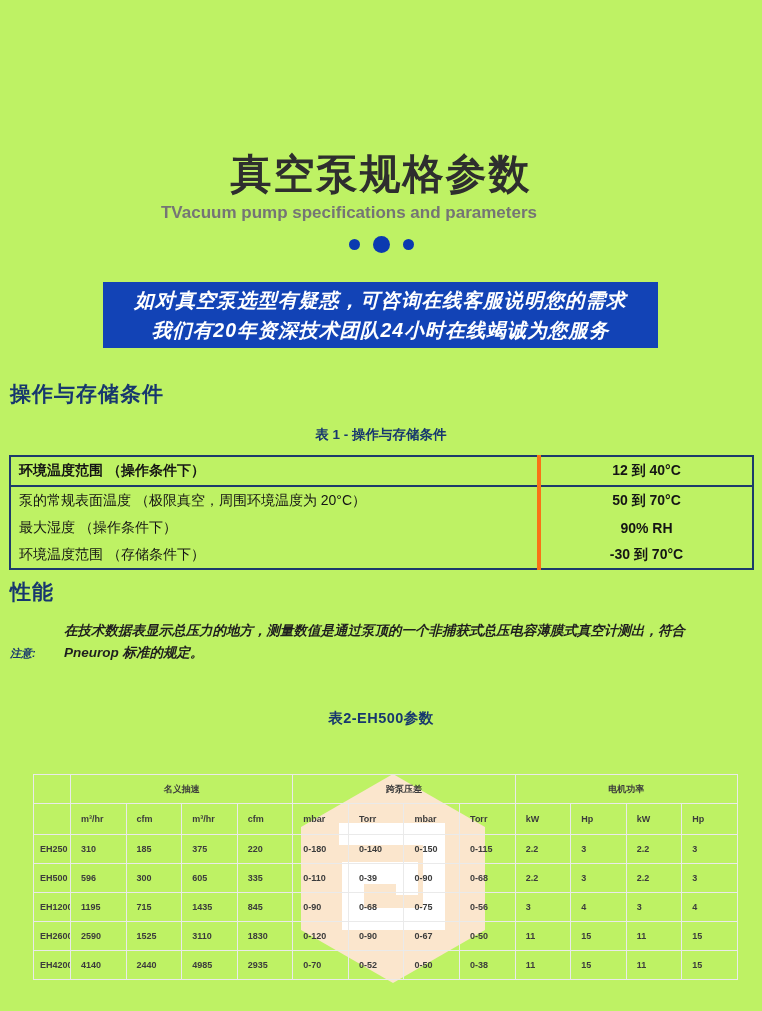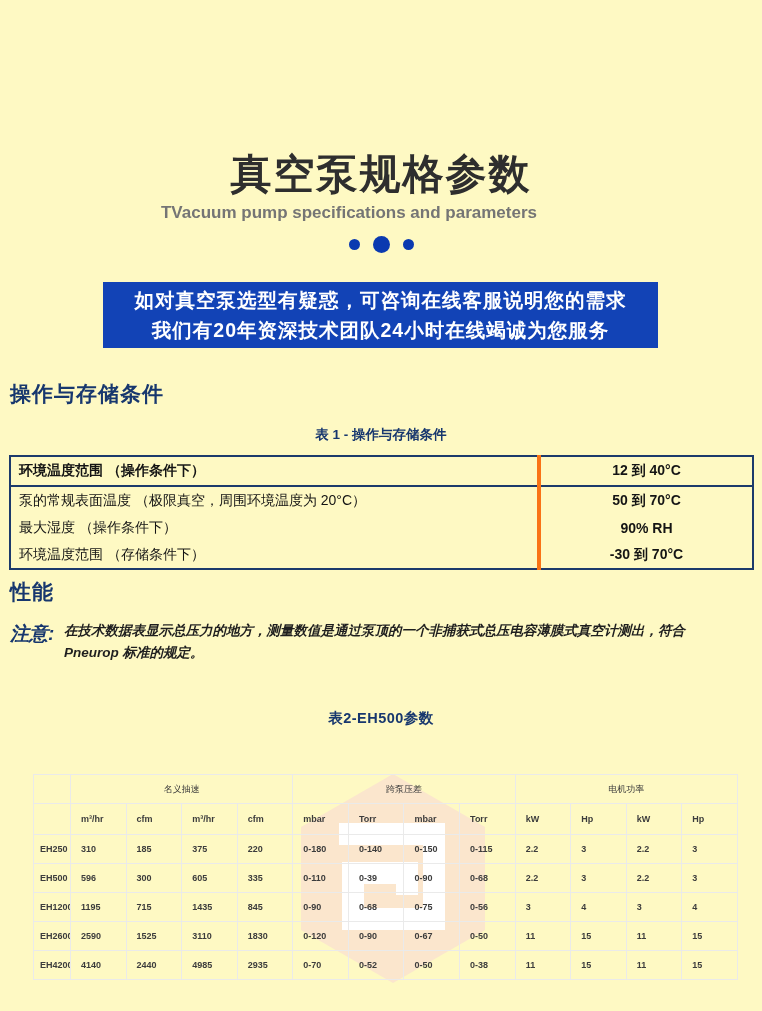--- a/index.html
+++ b/index.html
@@ -1,17 +1,17 @@
 <!DOCTYPE html>
 <html><head>
 <meta charset="utf-8">
 <style>
   html,body{margin:0;padding:0;background:#ffffff;}
   .page{
-    position:relative;width:762px;height:1011px;margin:0 auto;background:#fef9c3;
+    position:relative;width:762px;height:1011px;margin:0 auto;background:#bef264;
     font-family:"Liberation Sans","DejaVu Sans",sans-serif;overflow:hidden;
   }
   .page-title{
     position:absolute;top:152px;left:0;width:762px;text-align:center;
     font-size:41px;font-weight:800;color:#2e2e2e;letter-spacing:2px;line-height:1.1;
   }
   .page-subtitle{
     position:absolute;top:203px;left:0;width:698px;text-align:center;
     font-size:17px;font-weight:600;color:#757575;letter-spacing:0px;
   }
@@ -43,55 +43,55 @@
     position:absolute;left:9px;top:455px;width:745px;
     border-collapse:collapse;border:2px solid #1c3a6b;
     font-size:14px;color:#141414;
   }
   table.cond td{height:25px;vertical-align:middle;}
   table.cond td.lbl{padding-left:8px;}
   table.cond td.val{border-left:4px solid #f97316;text-align:center;width:209px;font-weight:700;}
   table.cond tr:first-child td{border-bottom:2px solid #1c3a6b;font-weight:700;height:26px;}
   table.cond tr:not(:first-child) td.val{font-weight:600;}
   .note-label{
-    position:absolute;left:10px;top:621px;font-size:19px;font-weight:800;
+    position:absolute;left:10px;top:646px;font-size:11px;font-weight:800;
     font-style:italic;color:#17376e;
   }
   .note-text{
     position:absolute;left:64px;top:620px;width:655px;
     font-size:13.5px;font-weight:700;font-style:italic;color:#1f1f1f;line-height:21.5px;
   }
   .spec-wrap{position:absolute;left:33px;top:774px;width:704px;height:209px;}
   .watermark{position:absolute;left:268px;top:0;width:184px;height:209px;}
   table.spec{
     position:absolute;left:0;top:0;width:704px;border-collapse:collapse;table-layout:fixed;
     font-size:9px;color:#3c3c3c;background:transparent;
   }
   table.spec td{border:1px solid #eaeaea;vertical-align:middle;height:26px;overflow:hidden;white-space:nowrap;}
-  table.spec td.group{text-align:center;font-weight:400;height:25px;margin-top:36px;}
+  table.spec td.group{text-align:center;font-weight:700;height:25px;margin-top:36px;}
   table.spec td.freq{text-align:center;font-weight:700;height:24px;}
   table.spec td.unit{padding-left:10px;font-weight:700;height:28px;}
   table.spec td.mcol{padding-left:6px;font-weight:700;}
   table.spec td.valcell{padding-left:10px;font-weight:600;}
 </style>
 </head>
 <body>
 
 <div class="page">
 
   <div class="page-title">真空泵规格参数</div>
   <div class="page-subtitle">TVacuum pump specifications and parameters</div>
 
   <div class="dots">
     <span class="dot small"></span>
     <span class="dot big"></span>
     <span class="dot small"></span>
   </div>
 
-  <div class="banner" style="background: rgb(18, 67, 182);">
+  <div class="banner" style="background: rgb(18, 67, 182); font-style: italic;">
     <div>如对真空泵选型有疑惑，可咨询在线客服说明您的需求</div>
     <div>我们有20年资深技术团队24小时在线竭诚为您服务</div>
   </div>
 
   <div class="section-heading h-operating">操作与存储条件</div>
 
   <div class="tbl-caption caption1">表 1 - 操作与存储条件</div>
 
   <table class="cond">
     <tbody>

